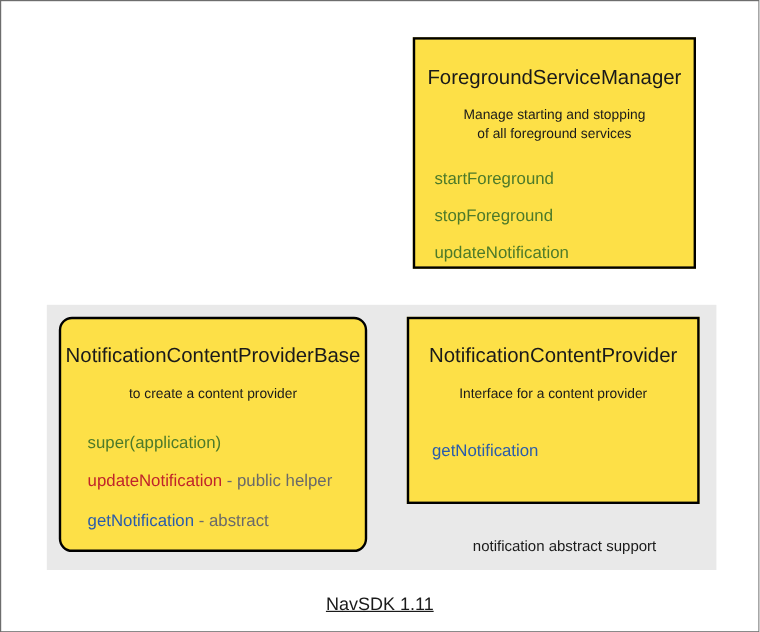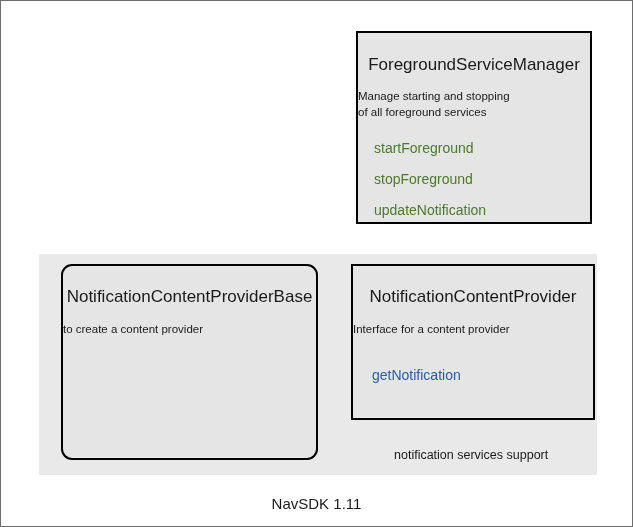--- a/index.html
+++ b/index.html
@@ -20,36 +20,35 @@
     border: 1px solid #6d6d6d;
     overflow: hidden;
   }
   .gray-panel {
     position: absolute;
     background: #e9e9e9;
     box-sizing: border-box;
   }
   .class-box {
     position: absolute;
-    background: #e5e5e5;
+    background: #fde047;
     border: 2px solid #000000;
     box-sizing: border-box;
     padding: 0;
-    margin-left: 12px;
   }
   .class-title {
     text-align: center;
     color: #1a1a1a;
     font-size: 17px;
     font-weight: 400;
     line-height: 1.2;
     white-space: nowrap;
   }
   .class-desc {
-    text-align: left;
+    text-align: center;
     color: #1a1a1a;
     font-size: 11.5px;
     font-weight: 400;
     line-height: 1.33;
   }
   .method-list {
     margin: 0;
     padding: 0;
     list-style: none;
   }
@@ -98,29 +97,29 @@
   #box-provider-base .class-desc  { margin-top: 15px; }
   #box-provider-base .method-list { margin-top: 22px; padding-left: 22px; }
   #box-provider-base .method-item { margin-bottom: 16px; }
 
   #box-provider-interface { left: 338px; top: 263px; width: 244px; height: 156px; }
   #box-provider-interface .class-title { margin-top: 21px; }
   #box-provider-interface .class-desc  { margin-top: 15px; }
   #box-provider-interface .method-list { margin-top: 29px; padding-left: 19px; }
   #box-provider-interface .method-item { margin-bottom: 10px; }
 
-  #footer-version { left: 0; top: 494px; }
+  #footer-version { left: 0; top: 494px; text-decoration: underline; }
 </style>
 </head>
 <body>
 
 <div id="canvas">
 
   <div class="gray-panel" id="panel-notification-support"></div>
-  <div class="panel-label" id="panel-support-label">notification services support</div>
+  <div class="panel-label" id="panel-support-label">notification abstract support</div>
 
 
   <div class="class-box" id="box-fg-service-manager">
     <div class="class-title">ForegroundServiceManager</div>
     <div class="class-desc">
       <div>Manage starting and stopping</div>
       <div>of all foreground services</div>
     </div>
     <ul class="method-list">
       <li class="method-item">
@@ -133,20 +132,31 @@
         <span class="m-green">updateNotification</span><span class="m-note"></span>
       </li>
     </ul>
   </div>
 
   <div class="class-box" id="box-provider-base">
     <div class="class-title">NotificationContentProviderBase</div>
     <div class="class-desc">
       <div>to create a content provider</div>
     </div>
+    <ul class="method-list">
+      <li class="method-item">
+        <span class="m-green">super(application)</span><span class="m-note"></span>
+      </li>
+      <li class="method-item">
+        <span class="m-red">updateNotification</span><span class="m-note"> - public helper</span>
+      </li>
+      <li class="method-item">
+        <span class="m-blue">getNotification</span><span class="m-note"> - abstract</span>
+      </li>
+    </ul>
   </div>
 
   <div class="class-box" id="box-provider-interface">
     <div class="class-title">NotificationContentProvider</div>
     <div class="class-desc">
       <div>Interface for a content provider</div>
     </div>
     <ul class="method-list">
       <li class="method-item">
         <span class="m-blue">getNotification</span><span class="m-note"></span>

